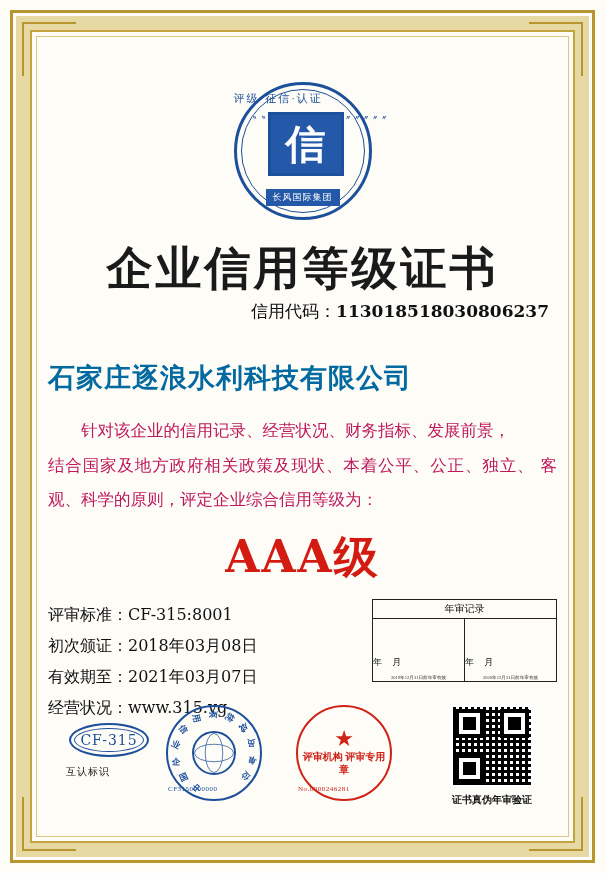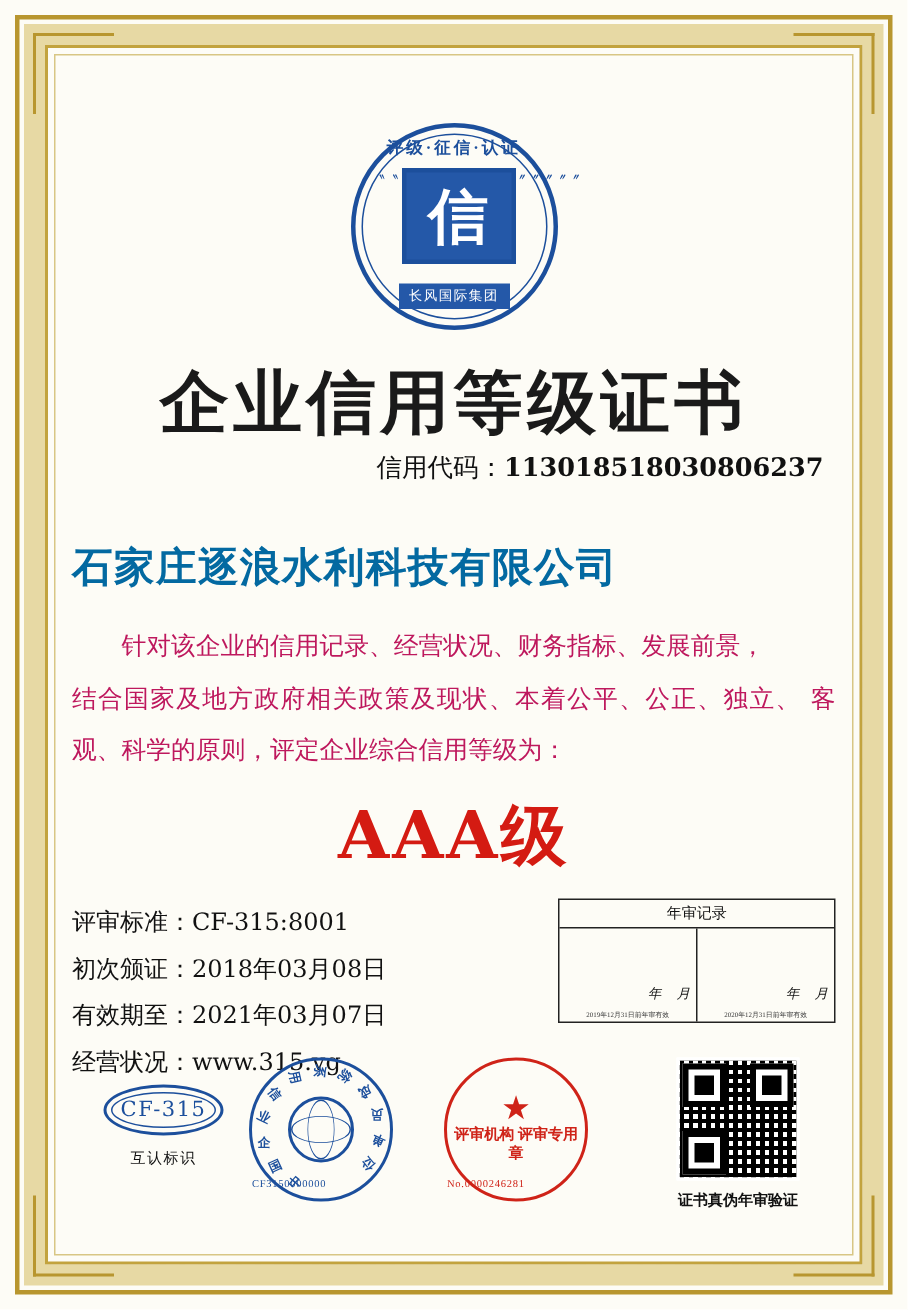--- a/index.html
+++ b/index.html
@@ -120,25 +120,25 @@
     display: flex;
     align-items: center;
     justify-content: center;
     letter-spacing: 0;
   }
   .emblem .top-arc {
     position: absolute;
     top: 9px;
     left: 0;
     width: 100%;
-    text-align: center;
+    text-align: left;
     font-size: 11px;
     color: #1c4f9c;
     letter-spacing: 2px;
-    font-weight: bold;
+    font-weight: normal;
   }
   .emblem .bottom-bar {
     position: absolute;
     bottom: 14px;
     left: 50%;
     transform: translateX(-50%);
     background: #2458a8;
     color: #fff;
     font-size: 9px;
     padding: 2px 7px;
@@ -242,25 +242,24 @@
   }
   .audit-cell {
     flex: 1;
     position: relative;
   }
   .audit-cell + .audit-cell { border-left: 1px solid #222; }
   .audit-cell .ym {
     position: absolute;
     bottom: 12px;
     width: 100%;
-    text-align: right;
+    text-align: left;
     font-size: 9px;
     color: #111;
     letter-spacing: 4px;
-    font-style: italic;
   }
   .audit-cell .note {
     position: absolute;
     bottom: 1px;
     width: 100%;
     text-align: center;
     font-size: 5px;
     color: #333;
     transform: scale(0.92);
   }
@@ -268,21 +267,20 @@
   
   .seals {
     position: absolute;
     left: 0;
     right: 0;
     bottom: 8px;
     height: 120px;
   }
   .seal {
     position: absolute;
-    text-align: center;
   }
 
   .seal-cf {
     left: 18px;
     top: 26px;
     width: 86px;
   }
   .seal-cf .oval {
     width: 76px;
     height: 30px;

